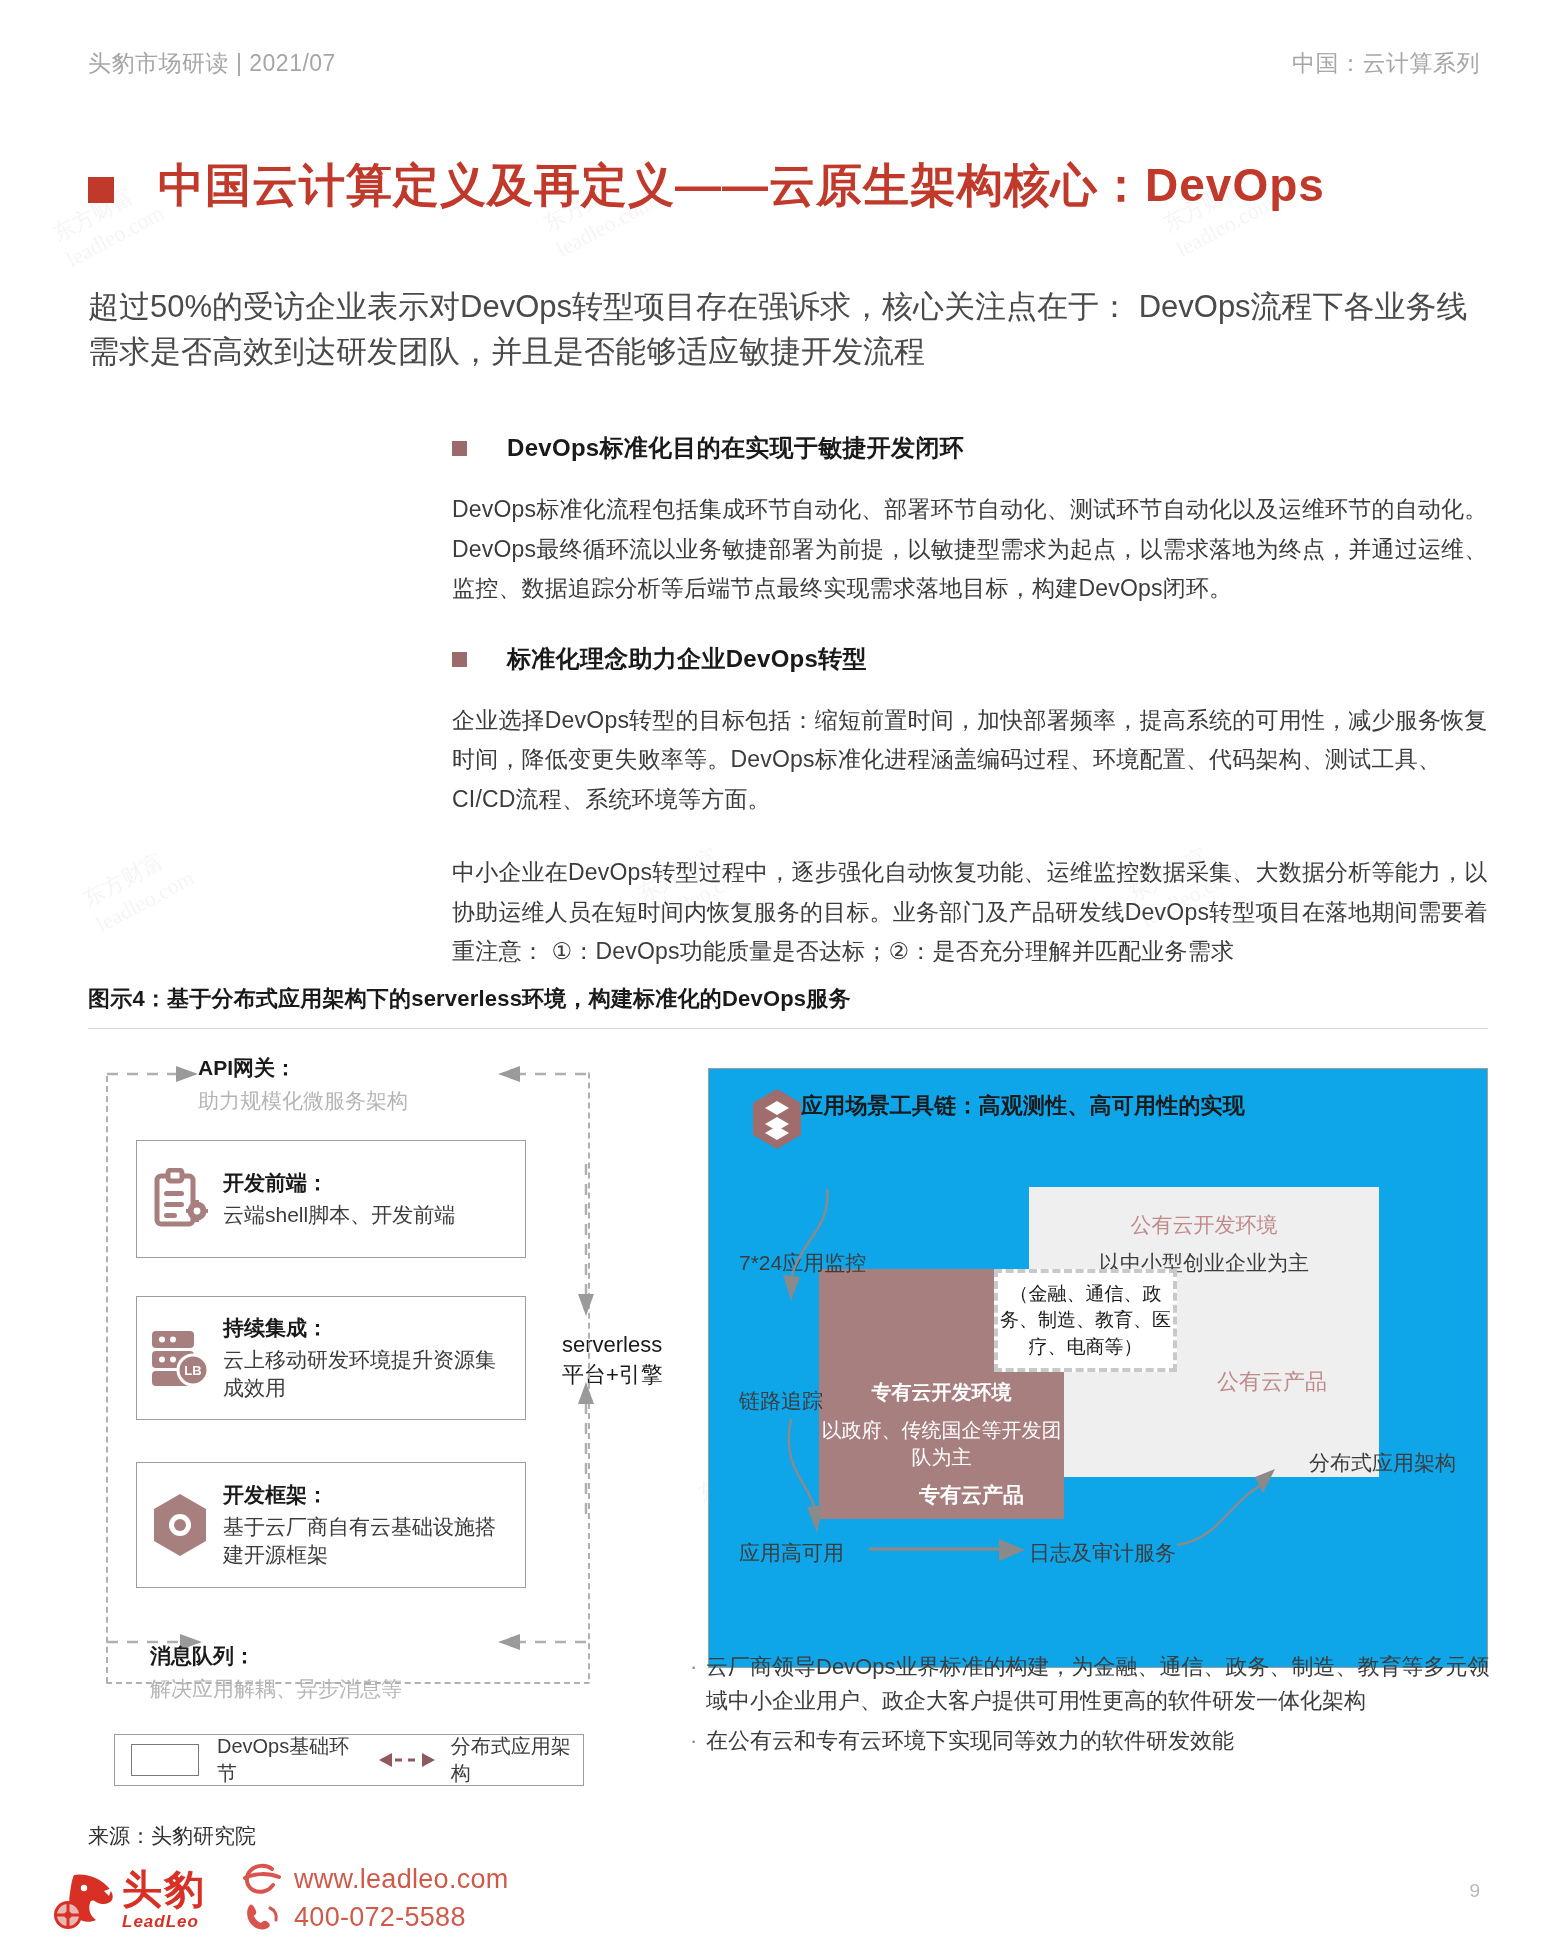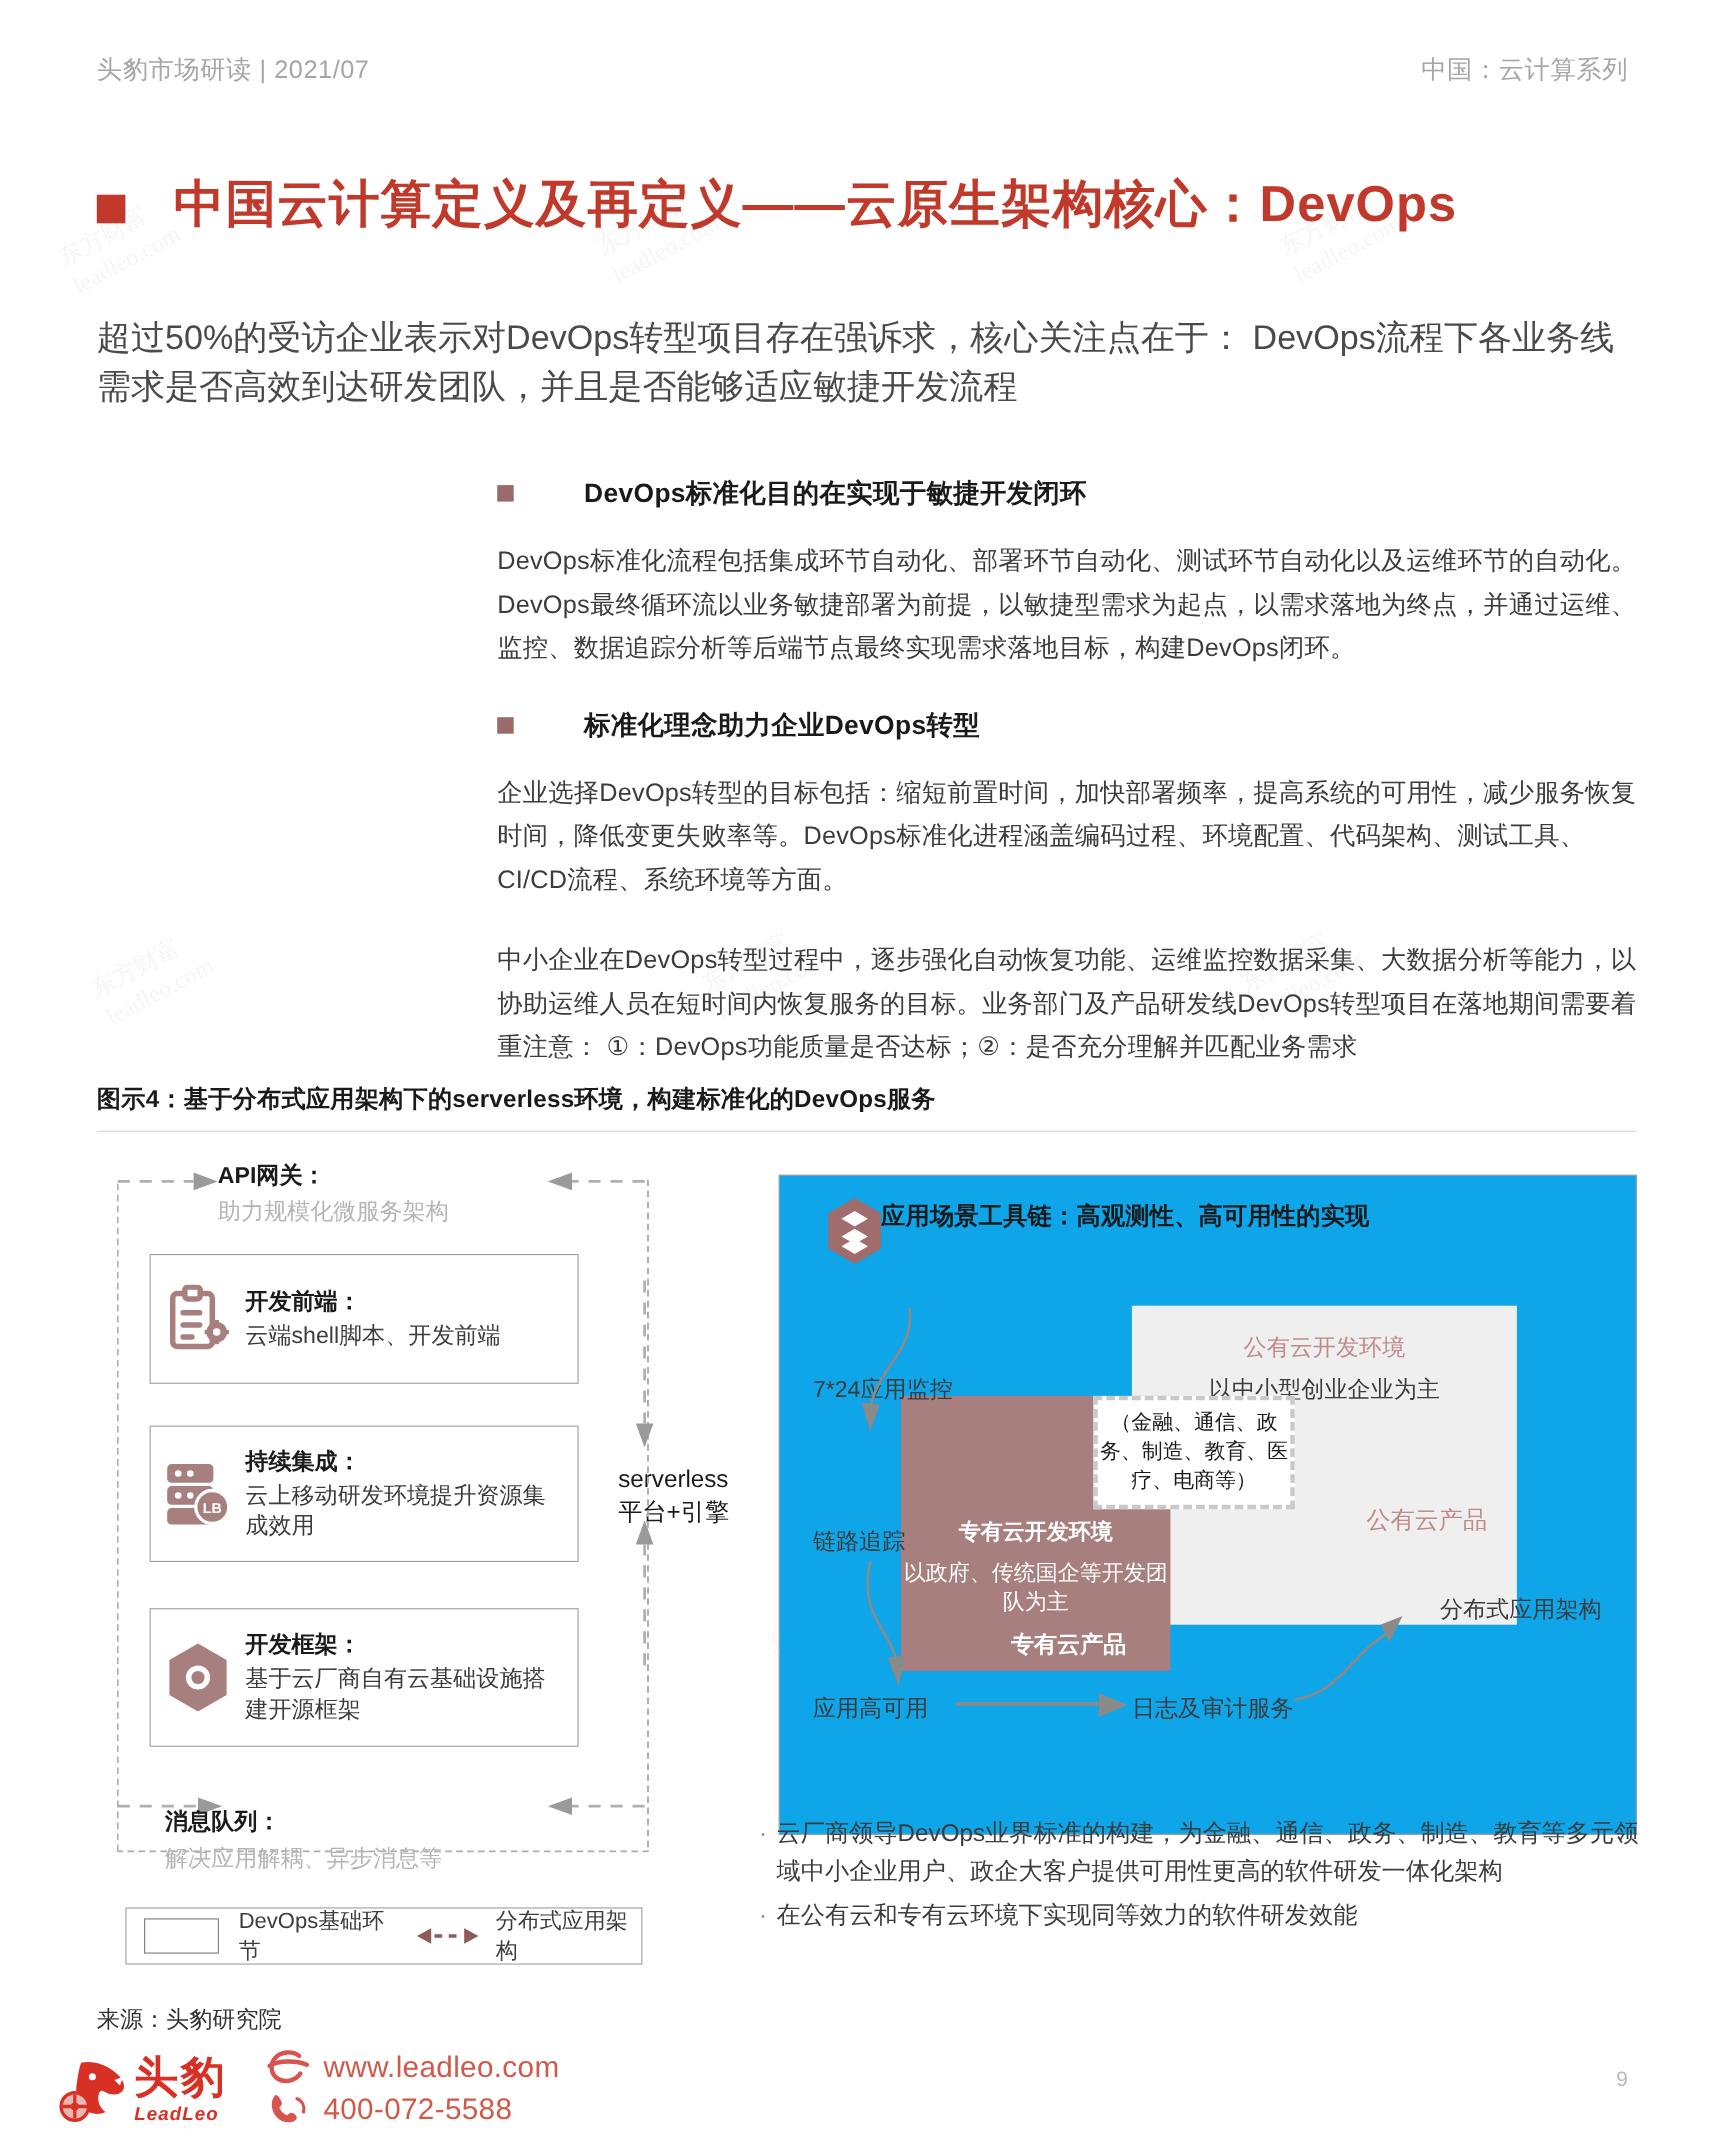--- a/index.html
+++ b/index.html
@@ -22,21 +22,21 @@
   .title-row { position:absolute; top:160px; left:88px; width:1400px; display:flex; align-items:center; }
   .title-bullet { width:26px; height:26px; background:#c0392b; flex:0 0 auto; margin-right:44px; margin-top:10px; }
   .title-text { font-size:46px; font-weight:bold; color:#c0392b; letter-spacing:1px; line-height:1.1; white-space:nowrap; }
 
   
   .subtitle { position:absolute; top:285px; left:88px; width:1400px;
               font-size:31px; color:#4a4a4a; line-height:1.45; }
 
   
   .body-wrap { position:absolute; top:432px; left:452px; width:1036px; }
-  .sec-head { display:flex; align-items:flex-start; margin-bottom:26px;gap:24px; }
+  .sec-head { display:flex; align-items:flex-start; margin-bottom:26px; }
   .sec-bullet { width:15px; height:15px; background:#9b6b6b; flex:0 0 auto; margin-top:9px; margin-right:40px; }
   .sec-title { font-size:24px; font-weight:bold; color:#1a1a1a; letter-spacing:.3px; }
   .para { font-size:23px; color:#3c3c3c; line-height:1.72; margin:0 0 34px 0; letter-spacing:.2px; }
   .para:last-child { margin-bottom:0; }
 
   
   .fig-cap { position:absolute; top:984px; left:88px; width:1400px;
              font-size:22px; font-weight:bold; color:#1a1a1a; letter-spacing:.2px; }
   .fig-rule { position:absolute; top:1028px; left:88px; width:1400px; height:1px; background:#d8d8d8; }
 
@@ -81,21 +81,21 @@
 
   
   .rpanel { position:absolute; left:620px; top:24px; width:780px; height:600px;
             border:1.5px solid #9e9e9e; box-sizing:border-box; background:#0ea5e9; }
   .rp-head { position:absolute; left:40px; top:22px; display:flex; align-items:center; }
   .rp-title { font-size:22px; font-weight:bold; color:#1a1a1a; margin-left:52px; letter-spacing:.2px; }
 
   .pub-box { position:absolute; left:320px; top:118px; width:350px; height:290px; background:#efefef; }
   .pub-t { position:absolute; left:0; top:24px; width:350px; text-align:center; font-size:21px; color:#c08a8a; }
   .pub-d { position:absolute; left:0; top:62px; width:350px; text-align:center; font-size:21px; color:#3c3c3c; }
-  .pub-tag { position:absolute; left:188px; top:180px; width:160px; text-align:center; font-size:22px; color:#c08a8a; }
+  .pub-tag { position:absolute; left:188px; top:180px; width:160px; font-size:22px; color:#c08a8a; }
 
   .priv-box { position:absolute; left:110px; top:200px; width:245px; height:250px; background:#a87f7f; }
   .priv-t { position:absolute; left:0; top:110px; width:245px; text-align:center; font-size:20px; color:#ffffff; font-weight:bold; }
   .priv-d { position:absolute; left:0; top:148px; width:245px; text-align:center; font-size:20px; color:#ffffff; line-height:1.35; }
   .priv-tag { position:absolute; left:60px; top:212px; width:185px; text-align:center; font-size:21px; color:#ffffff; font-weight:bold; }
 
   .ind-box { position:absolute; left:285px; top:200px; width:175px; height:95px;
              background:#ffffff; border:4px dashed #c9c9c9; box-sizing:content-box;
              display:flex; align-items:center; justify-content:center; }
   .ind-t { font-size:19px; color:#1a1a1a; line-height:1.38; text-align:center; }

